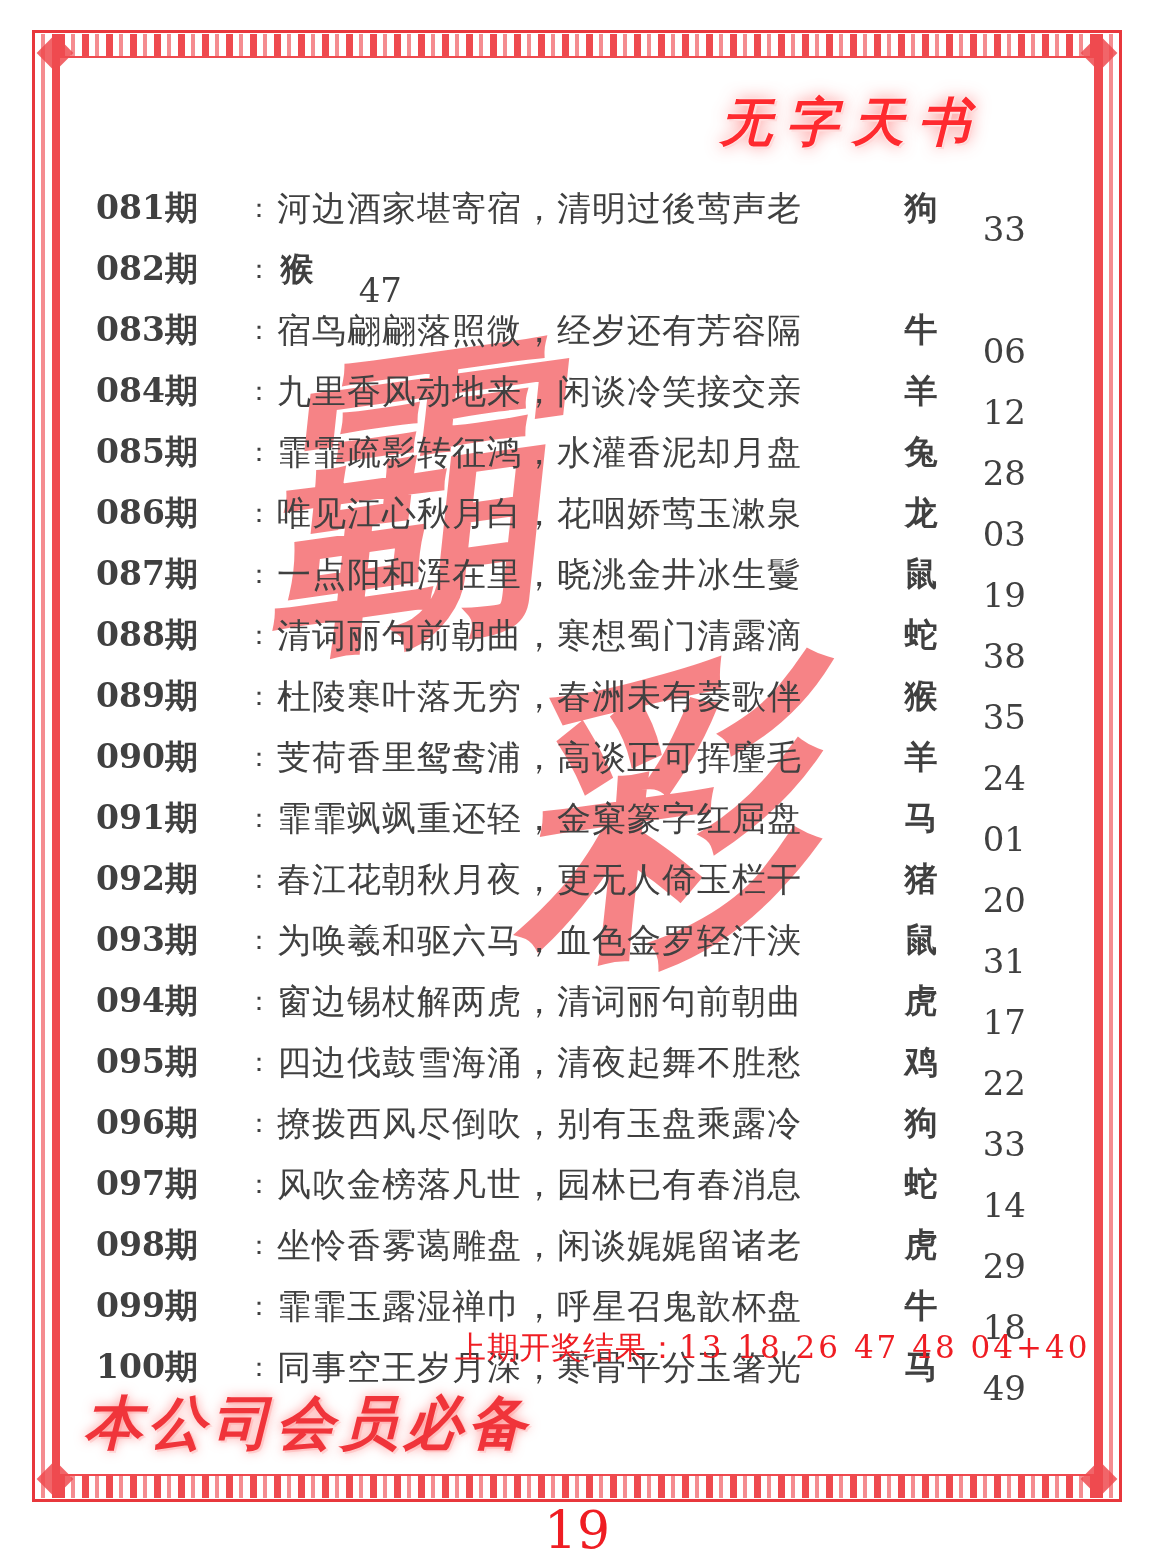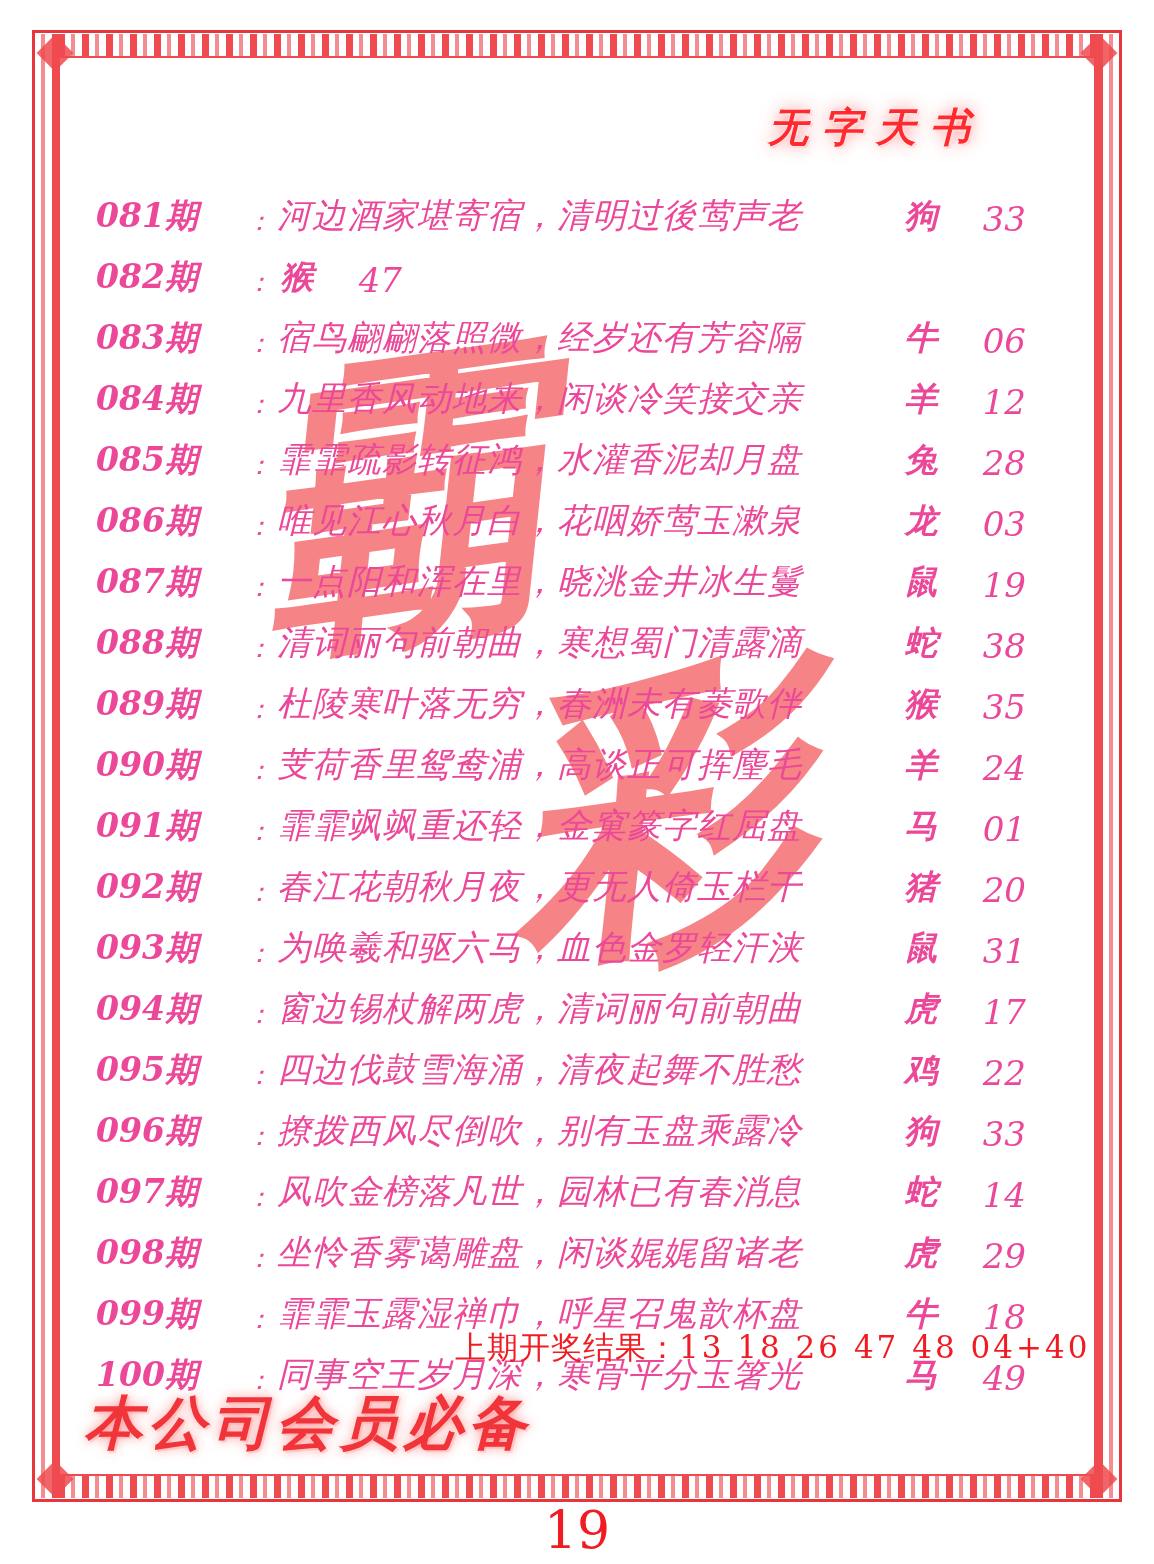--- a/index.html
+++ b/index.html
@@ -68,24 +68,24 @@
     opacity: .85;
   }
   .corner.tl { left: 42px;  top: 40px; }
   .corner.tr { right: 42px; top: 40px; }
   .corner.bl { left: 42px;  bottom: 72px; }
   .corner.br { right: 42px; bottom: 72px; }
 
   
   .title {
     position: absolute;
-    top: 100px;
+    top: 88px;
     right: 170px;
     font-family: "DejaVu Serif", "Liberation Serif", serif;
-    font-size: 40px;
+    font-size: 52px;
     font-weight: bold;
     letter-spacing: 14px;
     color: #ff2a2f;
     text-shadow:
       0 0 2px #fff,
       2px 2px 0 #ffd9d9,
       0 0 16px rgba(255,80,80,.75);
     font-style: italic;
     white-space: nowrap;
   }
@@ -114,25 +114,24 @@
   
   .rows {
     position: absolute;
     left: 96px;
     top: 178px;
     width: 930px;
     z-index: 5;
   }
   .row {
     display: flex;
-    align-items: flex-end;
+    align-items: center;
     height: 61px;
-    color: #ec4899;
-    font-family: "DejaVu Serif", "Liberation Serif", serif;
-    font-style: italic;
+    color: #404040;
+    font-family: "DejaVu Serif", "Liberation Serif", serif;
   }
   .r-period {
     width: 150px;
     font-size: 33px;
     font-weight: bold;
     letter-spacing: 0px;
     white-space: nowrap;
   }
   .r-colon {
     width: 18px;

